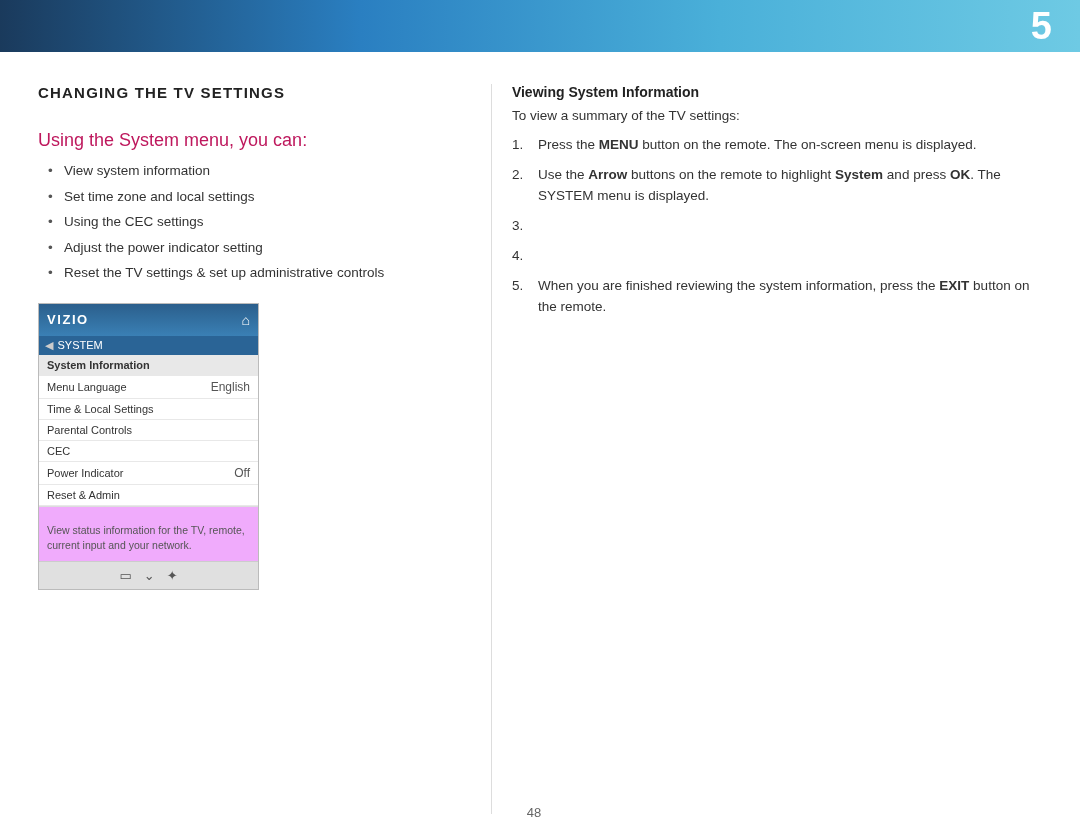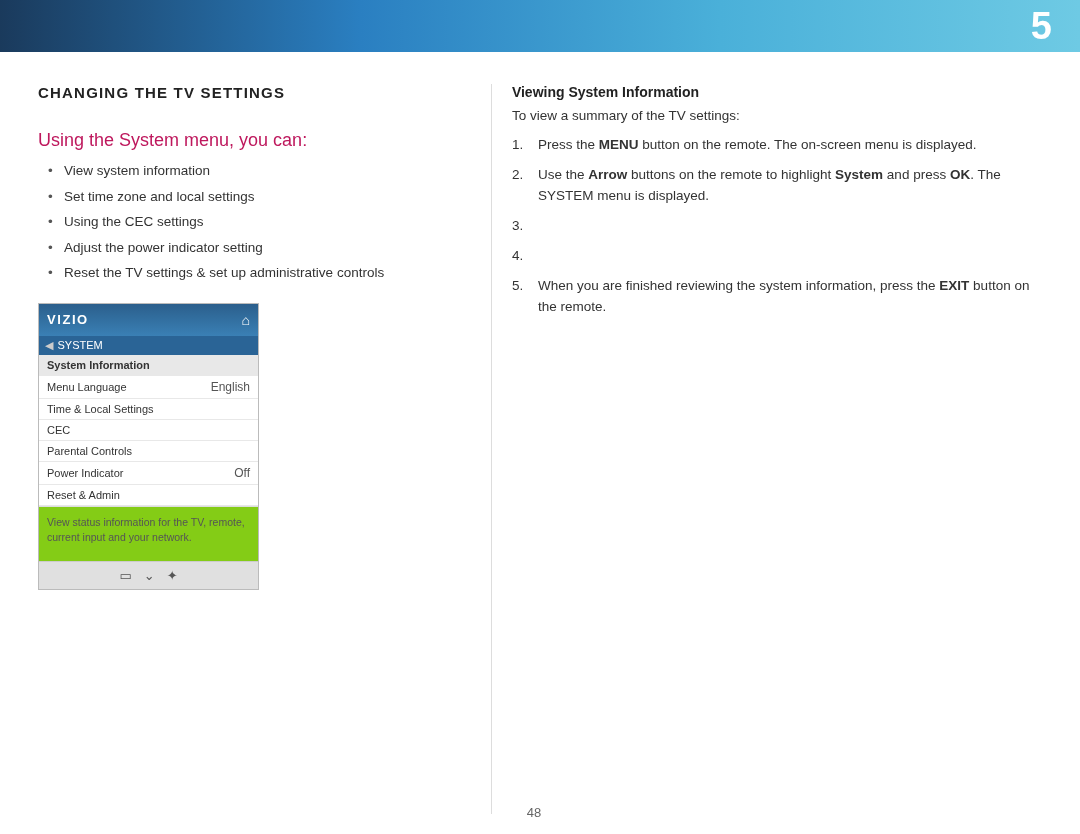--- a/index.html
+++ b/index.html
@@ -152,22 +152,22 @@
       background: #e8e8e8;
       font-weight: bold;
     }
     .tv-menu-row .row-label {}
     .tv-menu-row .row-value {
       color: #555;
       font-size: 12px;
     }
 
     .tv-info-box {
-      background: #84cc16;
-      padding: 8px 8px 6px 8px;
+      background: #f0abfc;
+      padding: 16px 8px 6px 8px;
       font-size: 10.5px;
       color: #555;
       line-height: 1.4;
       border-top: 1px solid #ddd;
       min-height: 55px;
     }
 
     .tv-bottom-bar {
       background: #e0e0e0;
       height: 28px;
@@ -270,25 +270,25 @@
         </div>
         <div class="tv-menu-row">
           <span class="row-label">Menu Language</span>
           <span class="row-value">English</span>
         </div>
         <div class="tv-menu-row">
           <span class="row-label">Time &amp; Local Settings</span>
           <span class="row-value"></span>
         </div>
         <div class="tv-menu-row">
+          <span class="row-label">Parental Controls</span>
+          <span class="row-value"></span>
+        </div>
+        <div class="tv-menu-row">
           <span class="row-label">CEC</span>
-          <span class="row-value"></span>
-        </div>
-        <div class="tv-menu-row">
-          <span class="row-label">Parental Controls</span>
           <span class="row-value"></span>
         </div>
         <div class="tv-menu-row">
           <span class="row-label">Power Indicator</span>
           <span class="row-value">Off</span>
         </div>
         <div class="tv-menu-row">
           <span class="row-label">Reset &amp; Admin</span>
           <span class="row-value"></span>
         </div>

